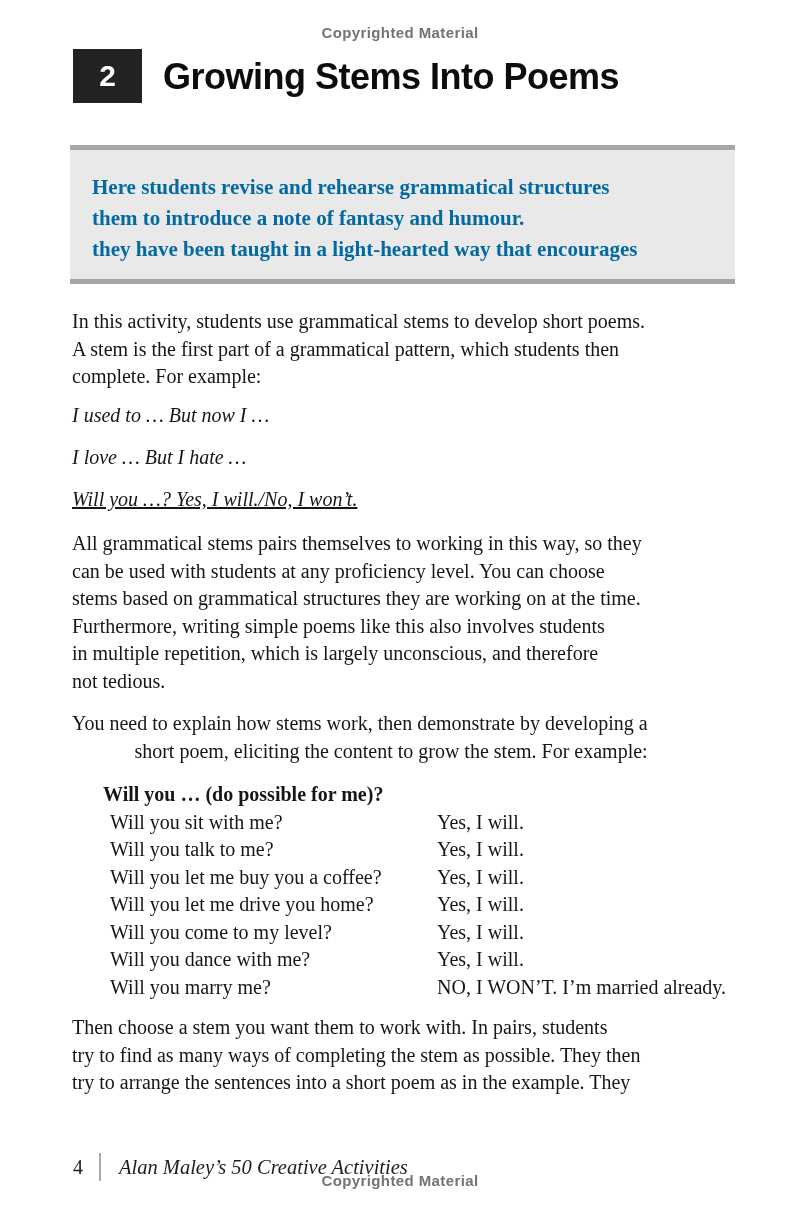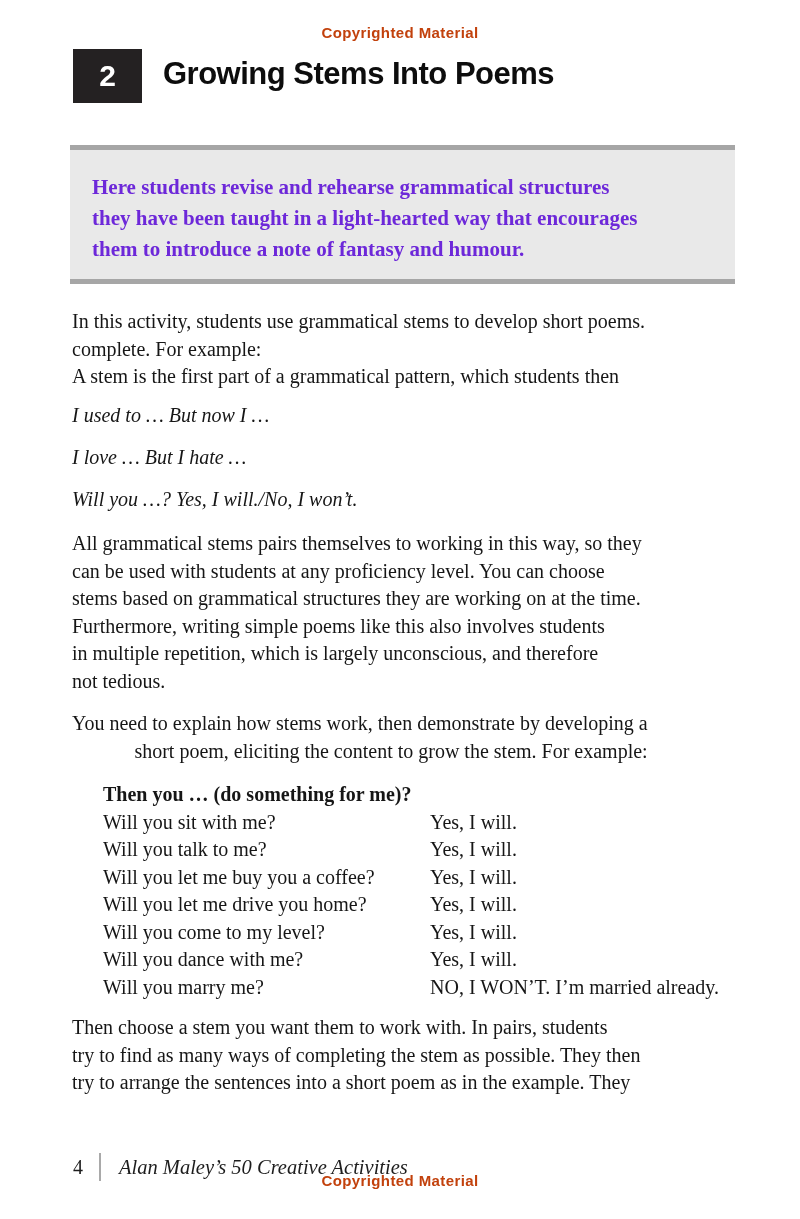--- a/index.html
+++ b/index.html
@@ -8,21 +8,21 @@
     background: #ffffff;
     font-family: "Liberation Serif", serif;
     position: relative;
     overflow: hidden;
   }
   .abs { position: absolute; }
 
   .copyright {
     left: 0; width: 800px;
     text-align: center;
-    color: #c2410c;
+    color: #737373;
     font-family: "Liberation Sans", sans-serif;
     font-weight: bold;
     font-size: 15px;
     letter-spacing: 0.4px;
   }
   #copyright-top { top: 24px; }
   #copyright-bottom { top: 1172px; }
 
   #chapter-box {
     left: 73px; top: 49px;
@@ -31,40 +31,40 @@
     color: #ffffff;
     display: flex; align-items: center; justify-content: center;
     font-family: "Liberation Sans", sans-serif;
     font-weight: bold;
     font-size: 30px;
   }
   #chapter-title {
     left: 163px; top: 56px;
     font-family: "Liberation Sans", sans-serif;
     font-weight: bold;
-    font-size: 31px;
+    font-size: 36px;
     letter-spacing: -0.5px;
     color: #0d0d0d;
     white-space: nowrap;
   }
 
   #callout {
     left: 70px; top: 145px;
     width: 665px;
     box-sizing: border-box;
     background: #e9e9e9;
     border-top: 5px solid #a6a6a6;
     border-bottom: 5px solid #a6a6a6;
     padding: 22px 12px 14px 22px;
   }
   #callout .line {
     font-size: 21px;
     font-weight: bold;
     line-height: 31px;
-    color: #6d28d9;
+    color: #0369a1;
     white-space: nowrap;
   }
 
   .bodyblock {
     left: 72px;
     color: #161616;
     font-size: 20px;
   }
   .bodyblock .line {
     line-height: 27.5px;
@@ -77,33 +77,33 @@
 
   .stem {
     left: 72px;
     font-style: italic;
     font-size: 20px;
     color: #161616;
     white-space: nowrap;
   }
   #stem-0 { top: 404px; text-align: right; }
   #stem-1 { top: 446px; }
-  #stem-2 { top: 488px; }
+  #stem-2 { top: 488px; text-decoration: underline; }
 
   #example {
     left: 103px; top: 781px;
     font-size: 20px;
     color: #161616;
   }
   #example .header {
     font-weight: bold;
     line-height: 27.5px;
     white-space: nowrap;
   }
-  #example .row { display: flex; line-height: 27.5px; }
+  #example .row { display: flex; line-height: 27.5px; margin-left: 7px; }
   #example .q { width: 327px; white-space: nowrap; }
   #example .a { white-space: nowrap; }
 
   #footer {
     left: 73px; top: 1153px;
     display: flex; align-items: center;
     color: #1d1d1d;
   }
   #footer .pagenum { font-size: 20px; }
   #footer .divider {
@@ -123,28 +123,28 @@
 <div id="copyright-top" class="abs copyright">Copyrighted Material</div>
 
 <div id="chapter-box" class="abs">
   <span>2</span>
 </div>
 
 <div id="chapter-title" class="abs">Growing Stems Into Poems</div>
 
 <div id="callout" class="abs">
     <div class="line">Here students revise and rehearse grammatical structures</div>
+    <div class="line">them to introduce a note of fantasy and humour.</div>
     <div class="line">they have been taught in a light-hearted way that encourages</div>
-    <div class="line">them to introduce a note of fantasy and humour.</div>
   </div>
 
 <div id="para1" class="abs bodyblock">
     <div class="line">In this activity, students use grammatical stems to develop short poems.</div>
+    <div class="line">A stem is the first part of a grammatical pattern, which students then</div>
     <div class="line">complete. For example:</div>
-    <div class="line">A stem is the first part of a grammatical pattern, which students then</div>
   </div>
 
 <div id="stem-0" class="abs stem">I used to … But now I …</div>
 <div id="stem-1" class="abs stem">I love … But I hate …</div>
 <div id="stem-2" class="abs stem">Will you …? Yes, I will./No, I won’t.</div>
 
 <div id="para2" class="abs bodyblock">
     <div class="line">All grammatical stems pairs themselves to working in this way, so they</div>
     <div class="line">can be used with students at any proficiency level. You can choose</div>
     <div class="line">stems based on grammatical structures they are working on at the time.</div>
@@ -152,21 +152,21 @@
     <div class="line">in multiple repetition, which is largely unconscious, and therefore</div>
     <div class="line">not tedious.</div>
   </div>
 
 <div id="para3" class="abs bodyblock">
     <div class="line">You need to explain how stems work, then demonstrate by developing a</div>
     <div class="line">short poem, eliciting the content to grow the stem. For example:</div>
   </div>
 
 <div id="example" class="abs">
-  <div class="header">Then you … (do something for me)?</div>
+  <div class="header">Will you … (do possible for me)?</div>
   <div class="row">
     <span class="q">Will you sit with me?</span>
     <span class="a">Yes, I will.</span>
   </div>
   <div class="row">
     <span class="q">Will you talk to me?</span>
     <span class="a">Yes, I will.</span>
   </div>
   <div class="row">
     <span class="q">Will you let me buy you a coffee?</span>

